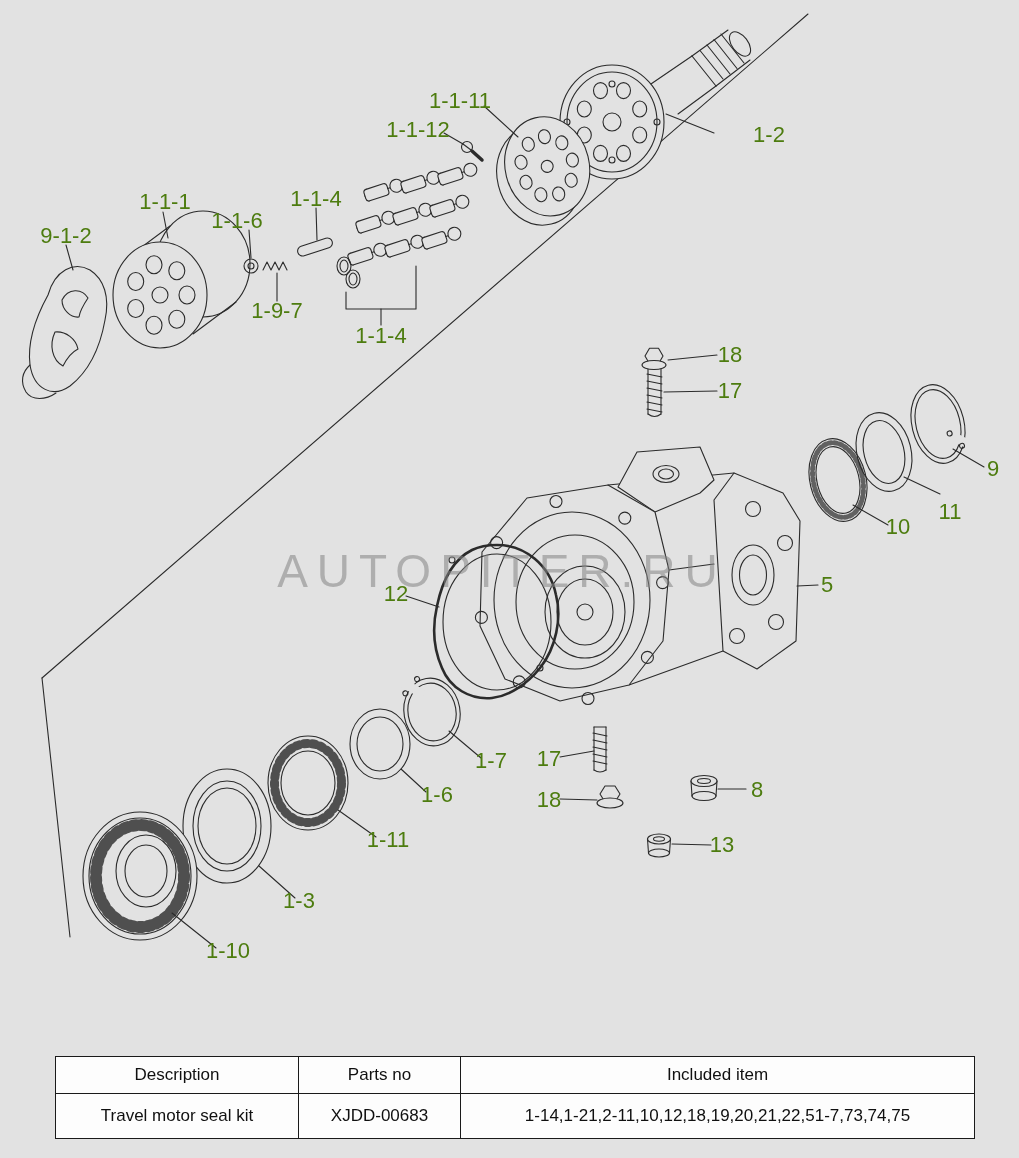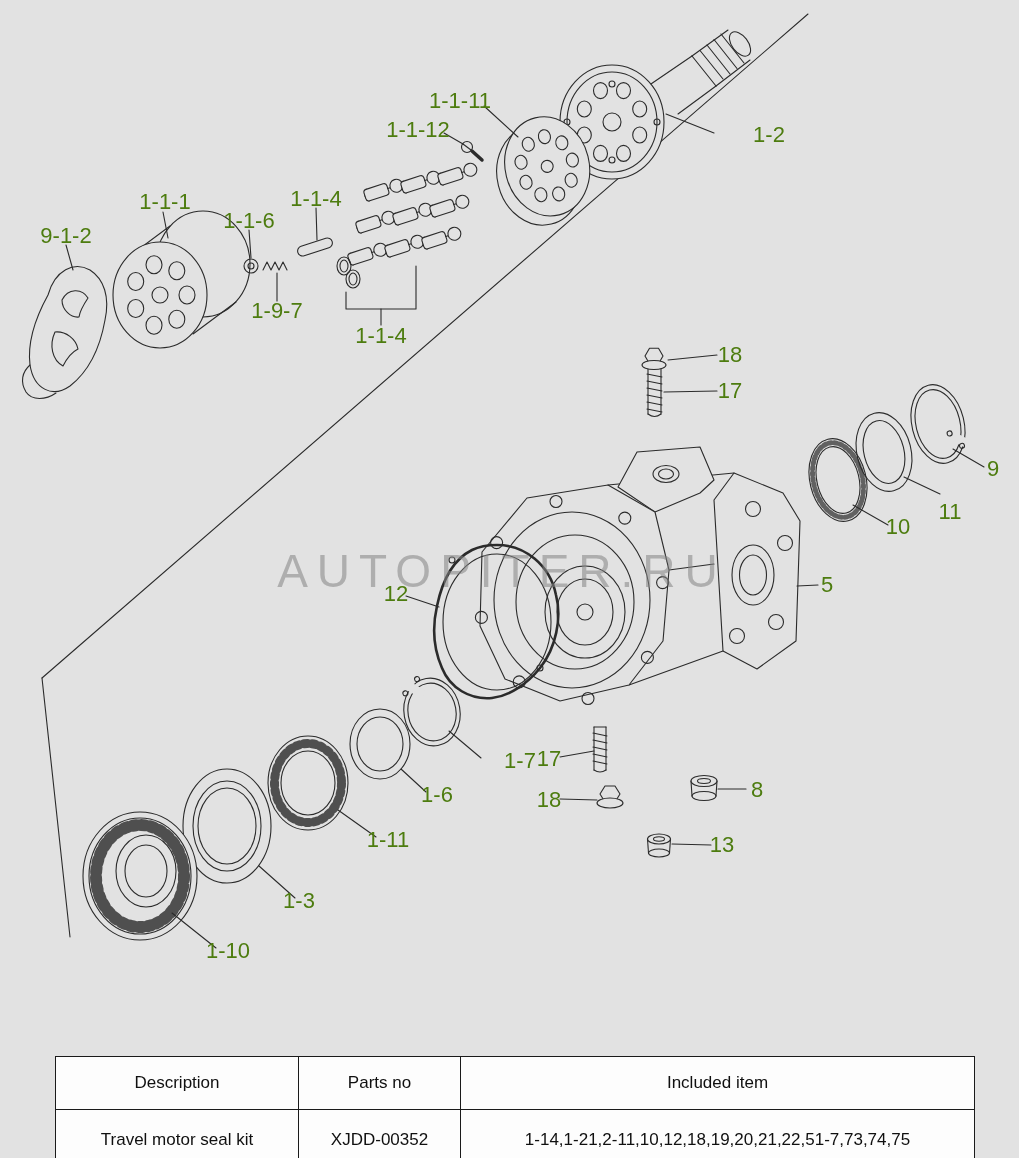--- a/index.html
+++ b/index.html
@@ -6,21 +6,21 @@
   .page{position:relative;width:1019px;height:1158px;background:#e2e2e2;
         font-family:"Liberation Sans",sans-serif;overflow:hidden;}
   .art{position:absolute;left:0;top:0;z-index:1;}
   .watermark{position:absolute;left:502px;top:571px;transform:translate(-50%,-50%);
         z-index:2;font-size:46px;letter-spacing:9px;color:#858585;opacity:.55;
         white-space:nowrap;font-weight:400;}
   .callout{position:absolute;transform:translate(-50%,-50%);z-index:3;
         font-size:22px;color:#4d7c0f;white-space:nowrap;}
   .parts-table{position:absolute;left:55px;top:1056px;z-index:3;
         border-collapse:collapse;background:#fdfdfd;font-size:17px;color:#101010;}
-  .parts-table td{border:1.5px solid #1a1a1a;text-align:center;padding:8px 10px;}
+  .parts-table td{border:1.5px solid #1a1a1a;text-align:center;padding:0 10px;}
   .parts-table tr.hdr td{height:36px;}
   .parts-table tr.row td{height:44px;}
   .col-desc{width:222px;} .col-pno{width:141px;} .col-inc{width:493px;}
 </style>
 </head>
 <body>
 
 <div class="page">
 
 <svg class="art" width="1019" height="1040" viewBox="0 0 1019 1040">
@@ -304,52 +304,52 @@
     <line x1="746" y1="789" x2="718" y2="789"></line>
     <line x1="711" y1="845" x2="672" y2="844"></line>
   </g>
 </g>
 </svg>
 
 <div class="watermark">AUTOPITER.RU</div>
 
 <div class="callout" style="left:66px;top:236px">9-1-2</div>
 <div class="callout" style="left:165px;top:202px">1-1-1</div>
-<div class="callout" style="left:249px;top:221px">1-1-6</div>
+<div class="callout" style="left:237px;top:221px">1-1-6</div>
 <div class="callout" style="left:316px;top:199px">1-1-4</div>
 <div class="callout" style="left:418px;top:130px">1-1-12</div>
 <div class="callout" style="left:460px;top:101px">1-1-11</div>
 <div class="callout" style="left:769px;top:135px">1-2</div>
 <div class="callout" style="left:277px;top:311px">1-9-7</div>
 <div class="callout" style="left:381px;top:336px">1-1-4</div>
 <div class="callout" style="left:730px;top:355px">18</div>
 <div class="callout" style="left:730px;top:391px">17</div>
 <div class="callout" style="left:993px;top:469px">9</div>
 <div class="callout" style="left:950px;top:512px">11</div>
 <div class="callout" style="left:898px;top:527px">10</div>
 <div class="callout" style="left:827px;top:585px">5</div>
 <div class="callout" style="left:396px;top:594px">12</div>
-<div class="callout" style="left:520px;top:761px">1-7</div>
+<div class="callout" style="left:491px;top:761px">1-7</div>
 <div class="callout" style="left:437px;top:795px">1-6</div>
 <div class="callout" style="left:388px;top:840px">1-11</div>
 <div class="callout" style="left:299px;top:901px">1-3</div>
 <div class="callout" style="left:228px;top:951px">1-10</div>
 <div class="callout" style="left:549px;top:759px">17</div>
 <div class="callout" style="left:549px;top:800px">18</div>
 <div class="callout" style="left:757px;top:790px">8</div>
 <div class="callout" style="left:722px;top:845px">13</div>
 
 <table class="parts-table">
   <tbody>
         <tr class="hdr">
     <td class="col-desc">Description</td>
     <td class="col-pno">Parts no</td>
     <td class="col-inc">Included item</td>
   </tr>
   <tr class="row">
     <td class="col-desc">Travel motor seal kit</td>
-    <td class="col-pno">XJDD-00352</td>
+    <td class="col-pno">XJDD-00683</td>
     <td class="col-inc">1-14,1-21,2-11,10,12,18,19,20,21,22,51-7,73,74,75</td>
   </tr>
 </tbody>
     </table>
 
 </div>
 
 </body></html>

